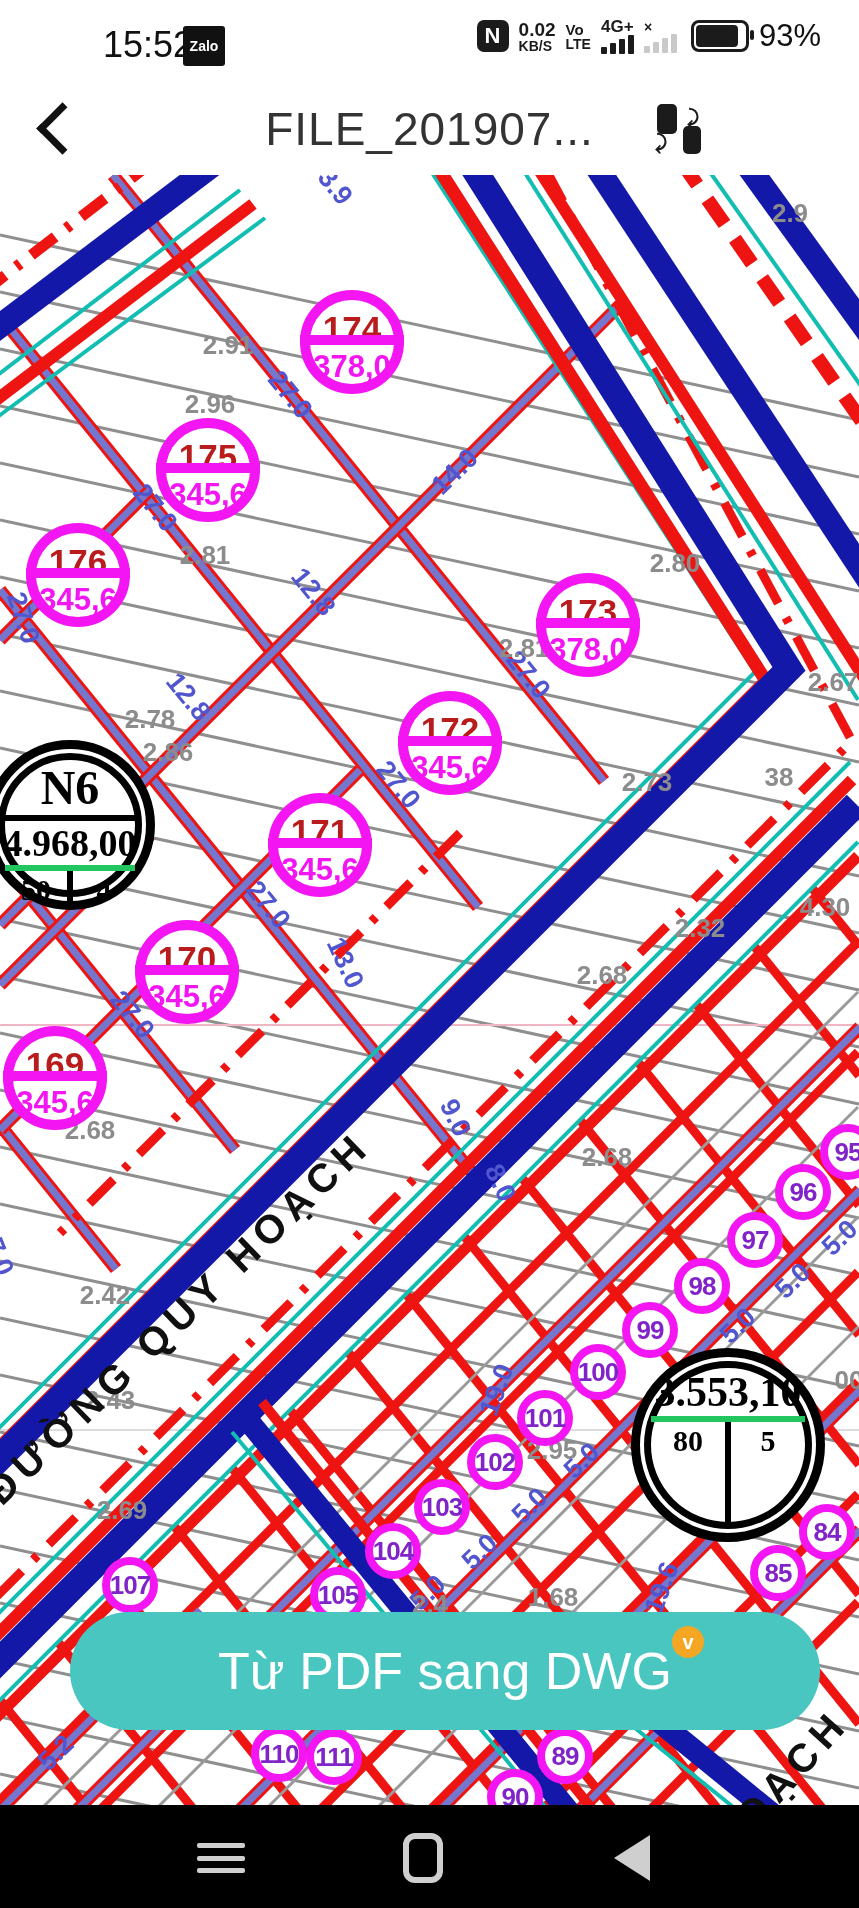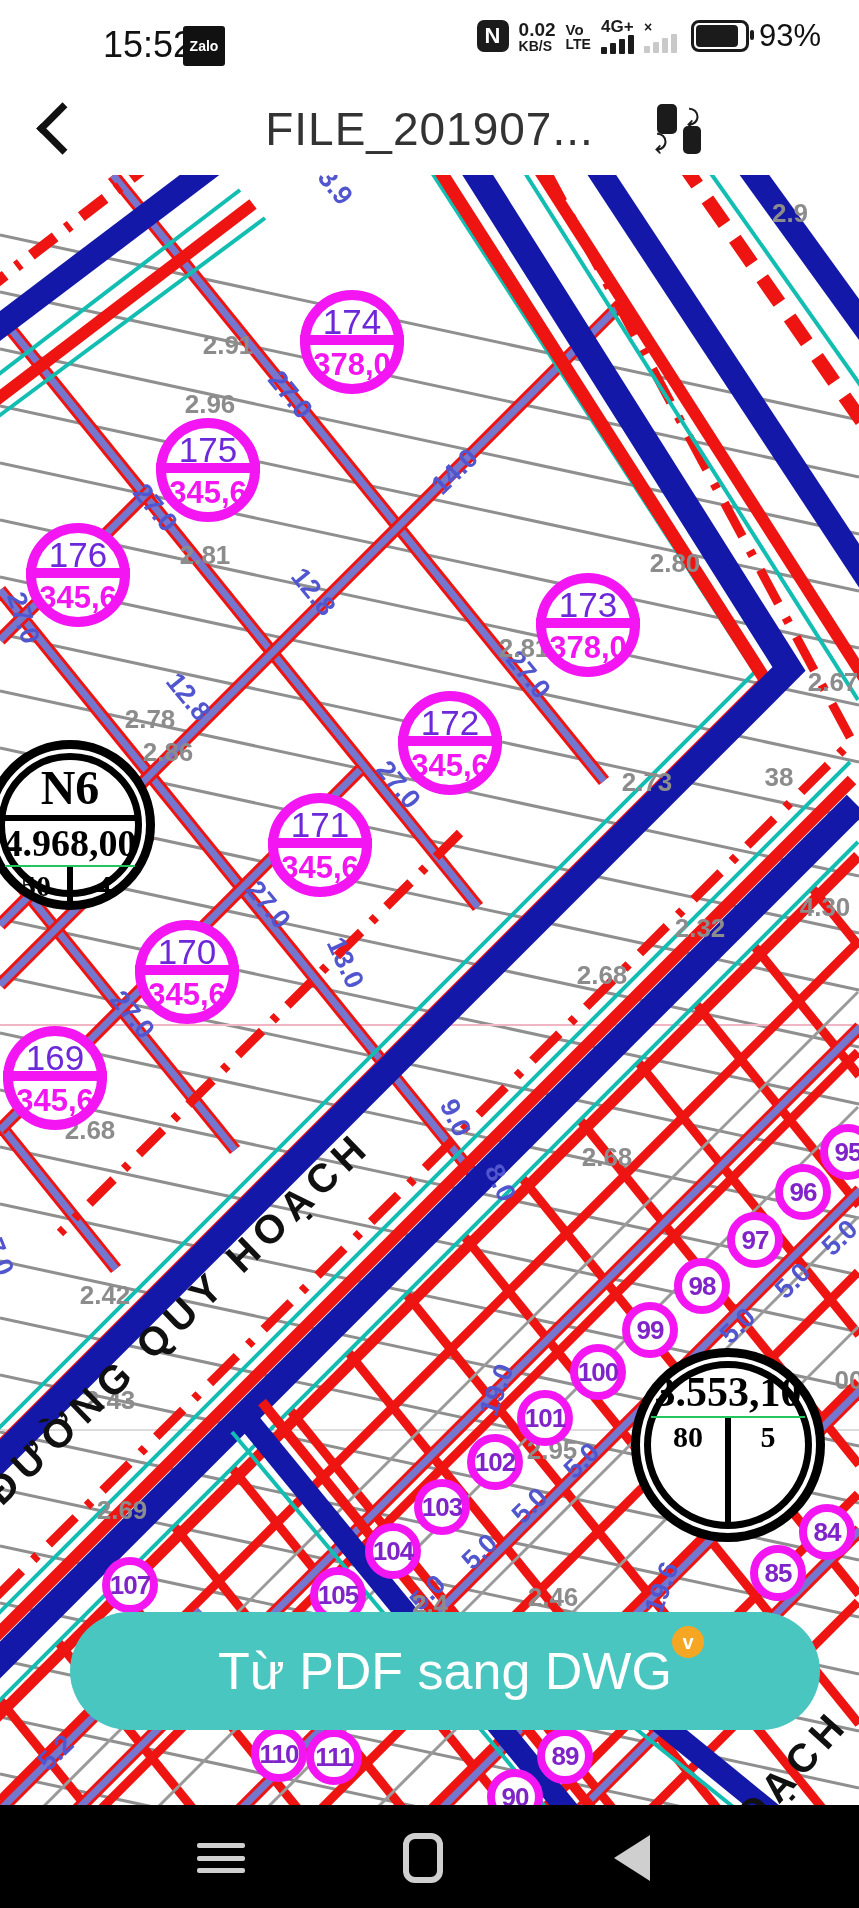--- a/index.html
+++ b/index.html
@@ -30,28 +30,28 @@
   .rotico .r1{position:absolute;left:2px;top:0;width:20px;height:30px;background:#1b1b1b;border-radius:5px}
   .rotico .r2{position:absolute;right:0;bottom:0;width:18px;height:28px;background:#1b1b1b;border-radius:5px}
   .rotico .a1{position:absolute;right:2px;top:2px;font-size:20px;color:#1b1b1b;font-weight:bold}
   .rotico .a2{position:absolute;left:0;bottom:0px;font-size:20px;color:#1b1b1b;font-weight:bold}
   
   .dimb,.dimg,.roadname{position:absolute;white-space:nowrap;transform:translate(-50%,-50%) rotate(var(--r,0deg));z-index:2}
   .dimb{font-weight:bold;font-size:27px;color:#5156cf}
   .dimg{font-weight:bold;font-size:26px;color:#8c8c8c}
   .roadname{font-weight:600;font-size:40px;color:#101010;letter-spacing:7px}
   .parcel{position:absolute;border:10px solid #f316f3;background:#fff;border-radius:50%;z-index:3;display:flex;flex-direction:column;align-items:center;justify-content:space-between;box-sizing:border-box}
-  .parcel .num{font-weight:normal;font-size:35px;color:#6d28d9;margin-top:2px}
+  .parcel .num{font-weight:bold;font-size:35px;color:#b91c1c;margin-top:9px}
   .parcel .bar{position:absolute;left:-10px;right:-10px;top:50%;height:10px;margin-top:-7px;background:#f316f3}
   .parcel .area{font-weight:bold;font-size:31px;color:#f316f3;margin-bottom:1px}
   .lot{position:absolute;border:8px solid #f316f3;background:#fff;border-radius:50%;z-index:3;display:flex;align-items:center;justify-content:center;box-sizing:border-box;font-weight:bold;font-size:26px;color:#8024c9;letter-spacing:-1px}
   .block{position:absolute;border:9px solid #000;background:#fff;border-radius:50%;z-index:3;box-sizing:border-box;font-family:"Liberation Serif",serif;color:#000}
   .block .inner{position:absolute;left:4px;top:4px;right:4px;bottom:4px;border:7px solid #000;border-radius:50%;display:flex;flex-direction:column}
   .block .bn{flex:0 0 34%;display:flex;align-items:flex-end;justify-content:center;border-bottom:6px solid #000;font-size:48px;font-weight:bold}
-  .block .ba{flex:0 0 30%;display:flex;align-items:center;justify-content:center;border-bottom:2px solid #22c55e;font-weight:bold}
+  .block .ba{flex:0 0 30%;display:flex;align-items:center;justify-content:center;border-bottom:6px solid #22c55e;font-weight:bold}
   .block .br{flex:1;display:flex}
   .block .br span{flex:1;display:flex;align-items:flex-start;justify-content:center;font-size:30px;font-weight:bold;padding-top:2px}
   .block .br span:first-child{border-right:6px solid #000}
   
   #cta{position:absolute;left:70px;top:1612px;width:750px;height:118px;background:#4ac6c1;border-radius:59px;z-index:6;border:none;color:#fff;font-size:52px;font-family:"Liberation Sans",sans-serif;font-weight:500}
   #cta-badge{position:absolute;left:672px;top:1626px;width:32px;height:32px;background:#f5a623;border-radius:50%;z-index:7;color:#fff;font-size:20px;font-weight:bold;display:flex;align-items:center;justify-content:center}
   #navbar{position:absolute;left:0;top:1805px;width:859px;height:103px;background:#000;z-index:8}
   .nmenu{position:absolute;left:197px;top:38px;width:48px;height:30px;display:flex;flex-direction:column;justify-content:space-between}
   .nmenu i{display:block;height:5px;background:#cfcfcf;border-radius:2px}
   .nhome{position:absolute;left:403px;top:28px;width:40px;height:50px;border:6px solid #cfcfcf;border-radius:12px;box-sizing:border-box}
@@ -211,21 +211,21 @@
     <div class="dimg" style="left: 675px; top: 563px; --r: 0deg;">2.80</div>
     <div class="dimg" style="left: 833px; top: 682px; --r: 0deg;">2.67</div>
     <div class="dimg" style="left: 647px; top: 782px; --r: 0deg;">2.73</div>
     <div class="dimg" style="left: 779px; top: 777px; --r: 0deg;">38</div>
     <div class="dimg" style="left: 700px; top: 928px; --r: 0deg;">2.32</div>
     <div class="dimg" style="left: 602px; top: 975px; --r: 0deg;">2.68</div>
     <div class="dimg" style="left: 825px; top: 907px; --r: 0deg;">4.30</div>
     <div class="dimg" style="left: 607px; top: 1157px; --r: 0deg;">2.68</div>
     <div class="dimg" style="left: 849px; top: 1380px; --r: 0deg;">00</div>
     <div class="dimg" style="left: 552px; top: 1450px; --r: 0deg;">2.95</div>
-    <div class="dimg" style="left: 553px; top: 1597px; --r: 0deg;">2.46</div>
+    <div class="dimg" style="left: 553px; top: 1597px; --r: 0deg;">1.68</div>
     <div class="dimg" style="left: 430px; top: 1604px; --r: 0deg;">2.4</div>
     <div class="dimg" style="left: 790px; top: 213px; --r: 0deg;">2.9</div>
     <div class="roadname" style="left: 178px; top: 1318px; --r: -44deg;">ĐƯỜNG QUY HOẠCH</div>
     <div class="roadname" style="left: 792px; top: 1770px; --r: -48deg;">OẠCH</div>
     <div class="parcel" style="left: 300px; top: 290px; width: 104px; height: 104px;">
       <div class="num">174</div>
       <div class="bar"></div>
       <div class="area">378,0</div>
     </div>
     <div class="parcel" style="left: 156px; top: 418px; width: 104px; height: 104px;">

